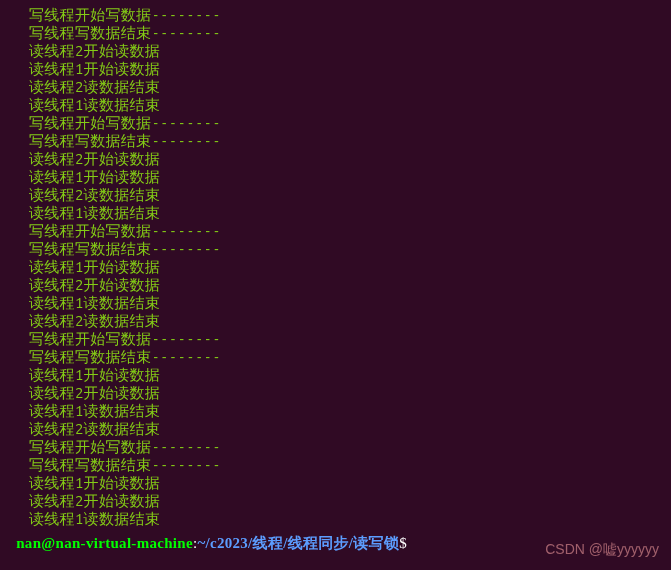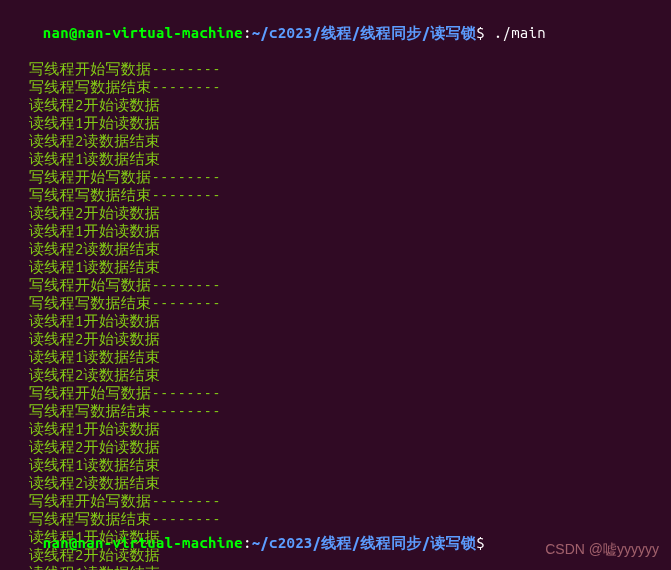--- a/index.html
+++ b/index.html
@@ -44,39 +44,37 @@
       color: #84cc16;
       margin-left: 21px;
     }
     .partial-user {
       color: #00ff00;
       font-weight: bold;
     }
     .bottom-prompt {
       position: absolute;
       bottom: 0;
-      left: 8px;
+      left: 0;
+      font-family: Liberation Serif, serif;
     }
     .watermark {
       position: absolute;
       bottom: 12px;
       right: 12px;
       color: #fca5a5;
       opacity: 0.55;
       font-size: 14px;
       font-family: sans-serif;
     }
   </style>
 </head>
 <body>
 
 <div id="terminal">
-  <div class="line">
-    <span class="user">nan@nan-virtual-machine</span><span class="colon">:</span><span class="path">~/c2023/线程/线程同步/读写锁</span><span class="dollar">$</span><span class="cmd"> ./main</span>
-  </div>
   <div id="output-lines">
       <div class="line output">写线程开始写数据--------</div>
       <div class="line output">写线程写数据结束--------</div>
       <div class="line output">读线程2开始读数据</div>
       <div class="line output">读线程1开始读数据</div>
       <div class="line output">读线程2读数据结束</div>
       <div class="line output">读线程1读数据结束</div>
       <div class="line output">写线程开始写数据--------</div>
       <div class="line output">写线程写数据结束--------</div>
       <div class="line output">读线程2开始读数据</div>

